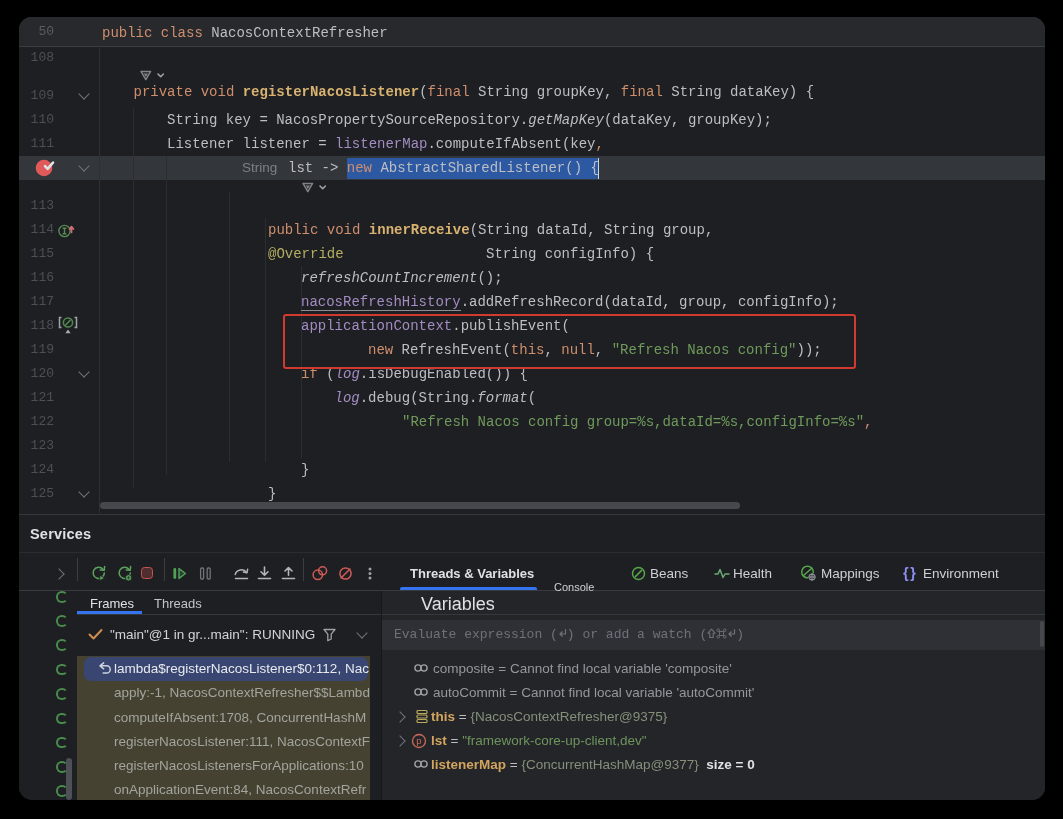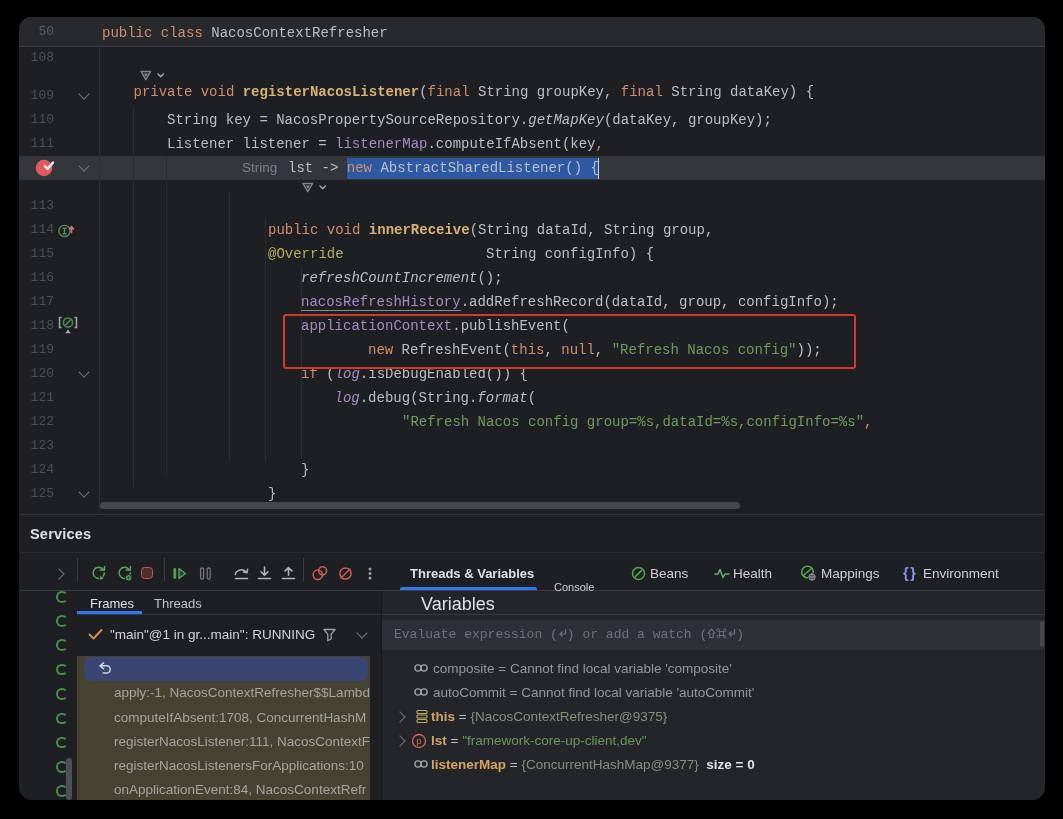--- a/index.html
+++ b/index.html
@@ -230,20 +230,21 @@
   <svg style="position:absolute;left:303px;top:610px;" width="15" height="15" viewBox="0 0 15 15">
         <path d="M2 2.5 H13 L9.2 7.2 V12 L5.8 13.8 V7.2 Z" fill="none" stroke="#9da0a6" stroke-width="1.3" stroke-linejoin="round"></path>
       </svg>
   <div class="chev" style="left:339px;top:612px;"></div>
 
   <div style="position:absolute;left:58px;top:639px;width:293px;height:144px;background:#454231;"></div>
   <div style="position:absolute;left:65px;top:640px;width:284px;height:24px;background:#394672;border-radius:7px;"></div>
   <svg style="position:absolute;left:78px;top:644px;" width="16" height="16" viewBox="0 0 16 16">
         <path d="M3.2 4.8 H9.6 A3.6 3.6 0 0 1 9.6 12 H6.2 M6.6 1.8 L3 4.8 L6.6 7.8" fill="none" stroke="#ccd3de" stroke-width="1.5" stroke-linecap="round" stroke-linejoin="round"></path>
       </svg>
+  <div class="ui" style="left:95px;top:643px;font-size:13.5px;line-height:18px;color:#e8eaed;">lambda$registerNacosListener$0:112, Nac</div>
   <div style="position:absolute;left:95px;top:639px;width:256px;height:144px;overflow:hidden;">
     <div class="ui" style="left:0;top:28px;font-size:13.5px;line-height:18px;color:#a2a49d;">apply:-1, NacosContextRefresher$$Lambd</div>
     <div class="ui" style="left:0;top:52.5px;font-size:13.5px;line-height:18px;color:#a2a49d;">computeIfAbsent:1708, ConcurrentHashM</div>
     <div class="ui" style="left:0;top:77px;font-size:13.5px;line-height:18px;color:#a2a49d;">registerNacosListener:111, NacosContextF</div>
     <div class="ui" style="left:0;top:101px;font-size:13.5px;line-height:18px;color:#a2a49d;">registerNacosListenersForApplications:10</div>
     <div class="ui" style="left:0;top:125px;font-size:13.5px;line-height:18px;color:#a2a49d;">onApplicationEvent:84, NacosContextRefr</div>
   </div>
 
   <div style="position:absolute;left:363px;top:574px;width:663px;height:209px;background:#232528;z-index:-1;"></div>
   <div style="position:absolute;left:363px;top:603px;width:663px;height:30px;background:#2e3036;z-index:-1;"></div>

